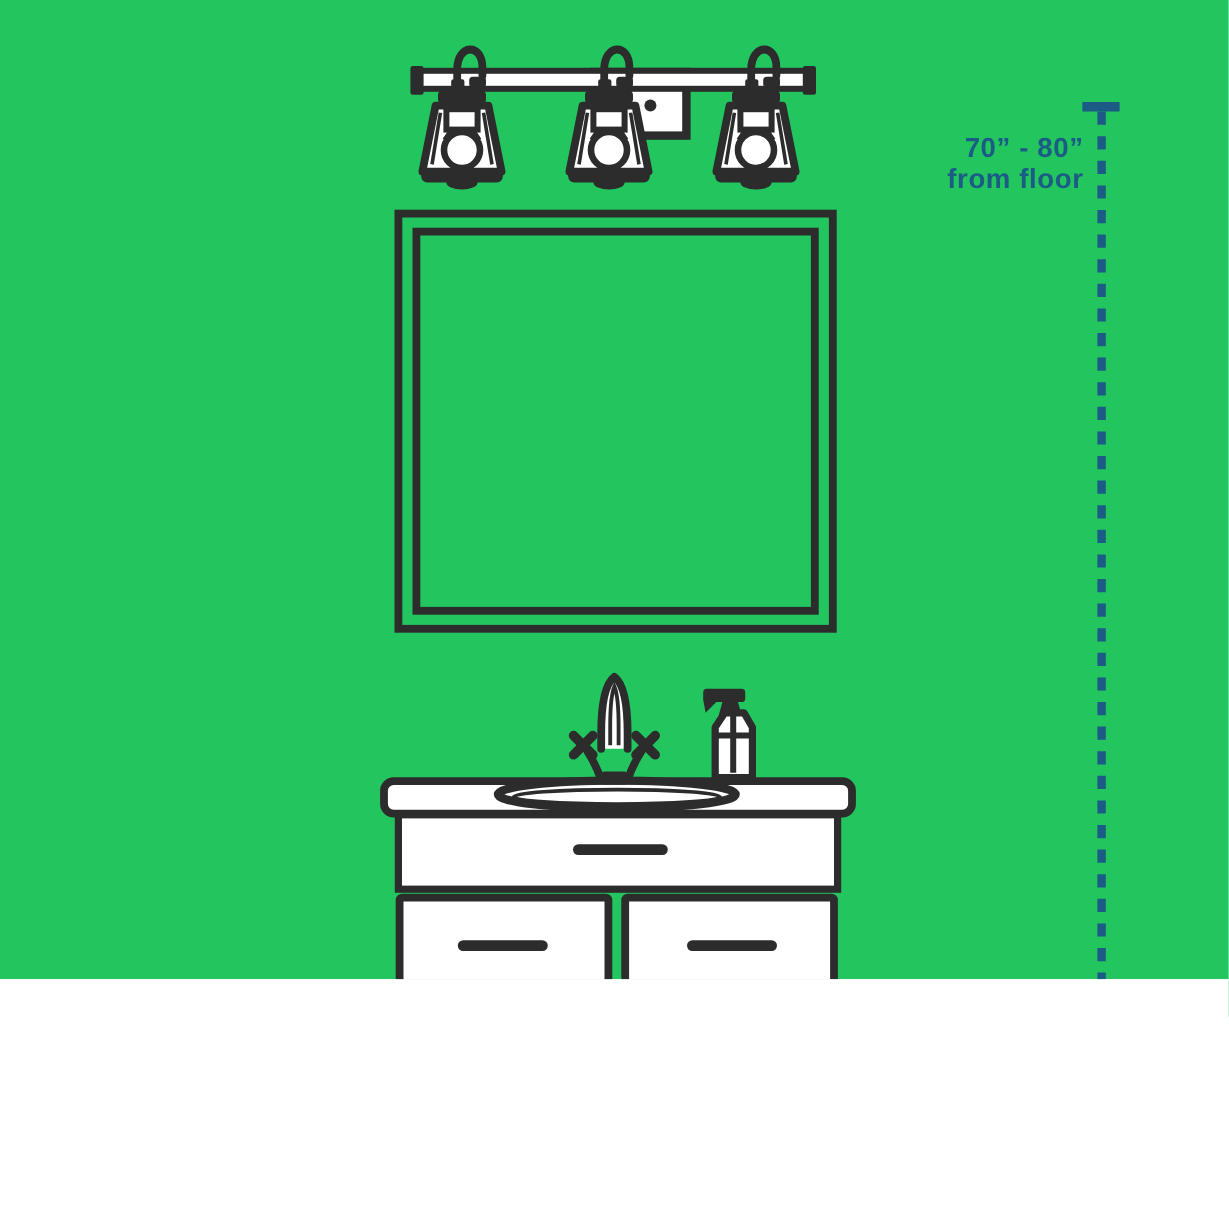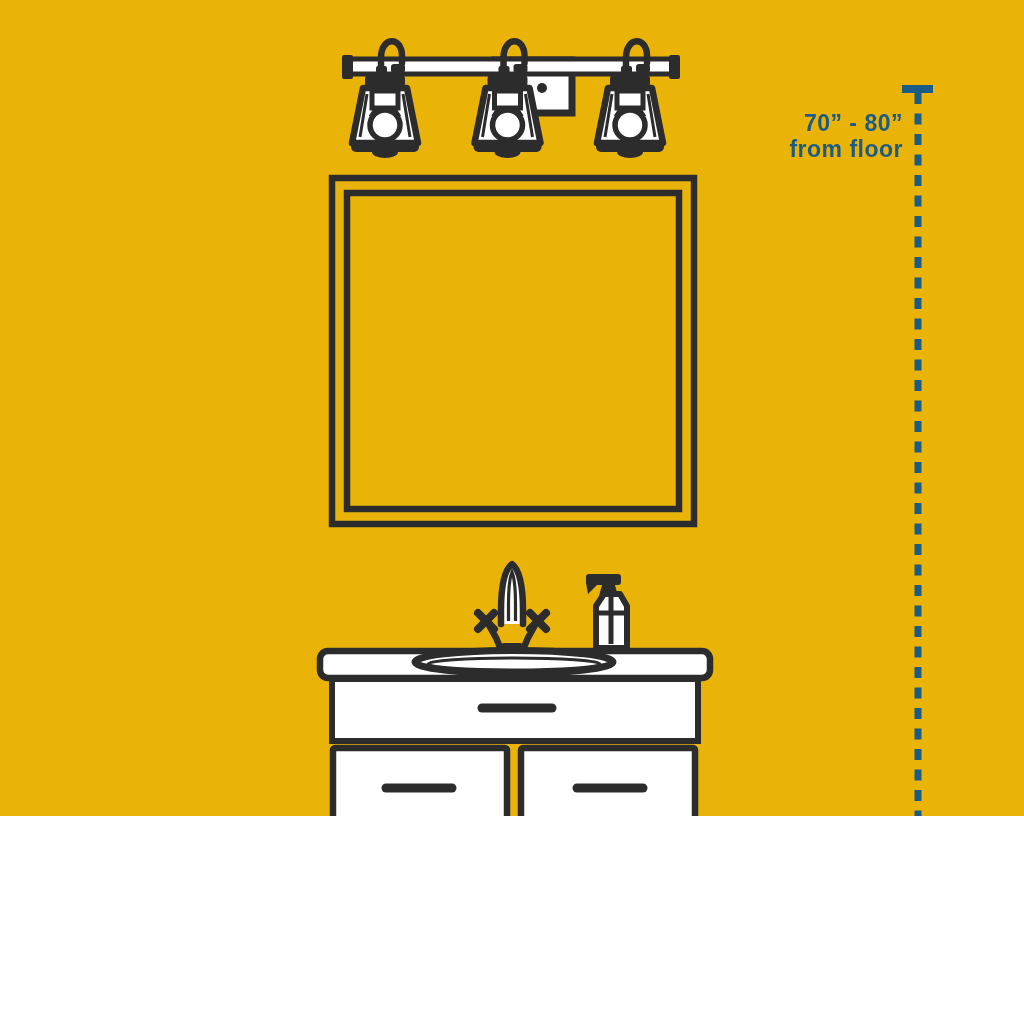--- a/index.html
+++ b/index.html
@@ -1,20 +1,20 @@
 <!DOCTYPE html>
 <html><head>
 <meta charset="utf-8">
 <style>
   html, body { margin: 0; padding: 0; background: #ffffff; }
   .stage {
     position: relative;
     width: 1024px;
     height: 816px;
-    background: #eab308;
+    background: #22c55e;
     overflow: hidden;
   }
   svg { display: block; width: 1024px; height: 1024px; }
   text {
     fill: currentColor;
     font-family: "Liberation Sans", sans-serif;
     font-weight: bold;
     font-size: 23px;
     letter-spacing: 0.5px;
   }

